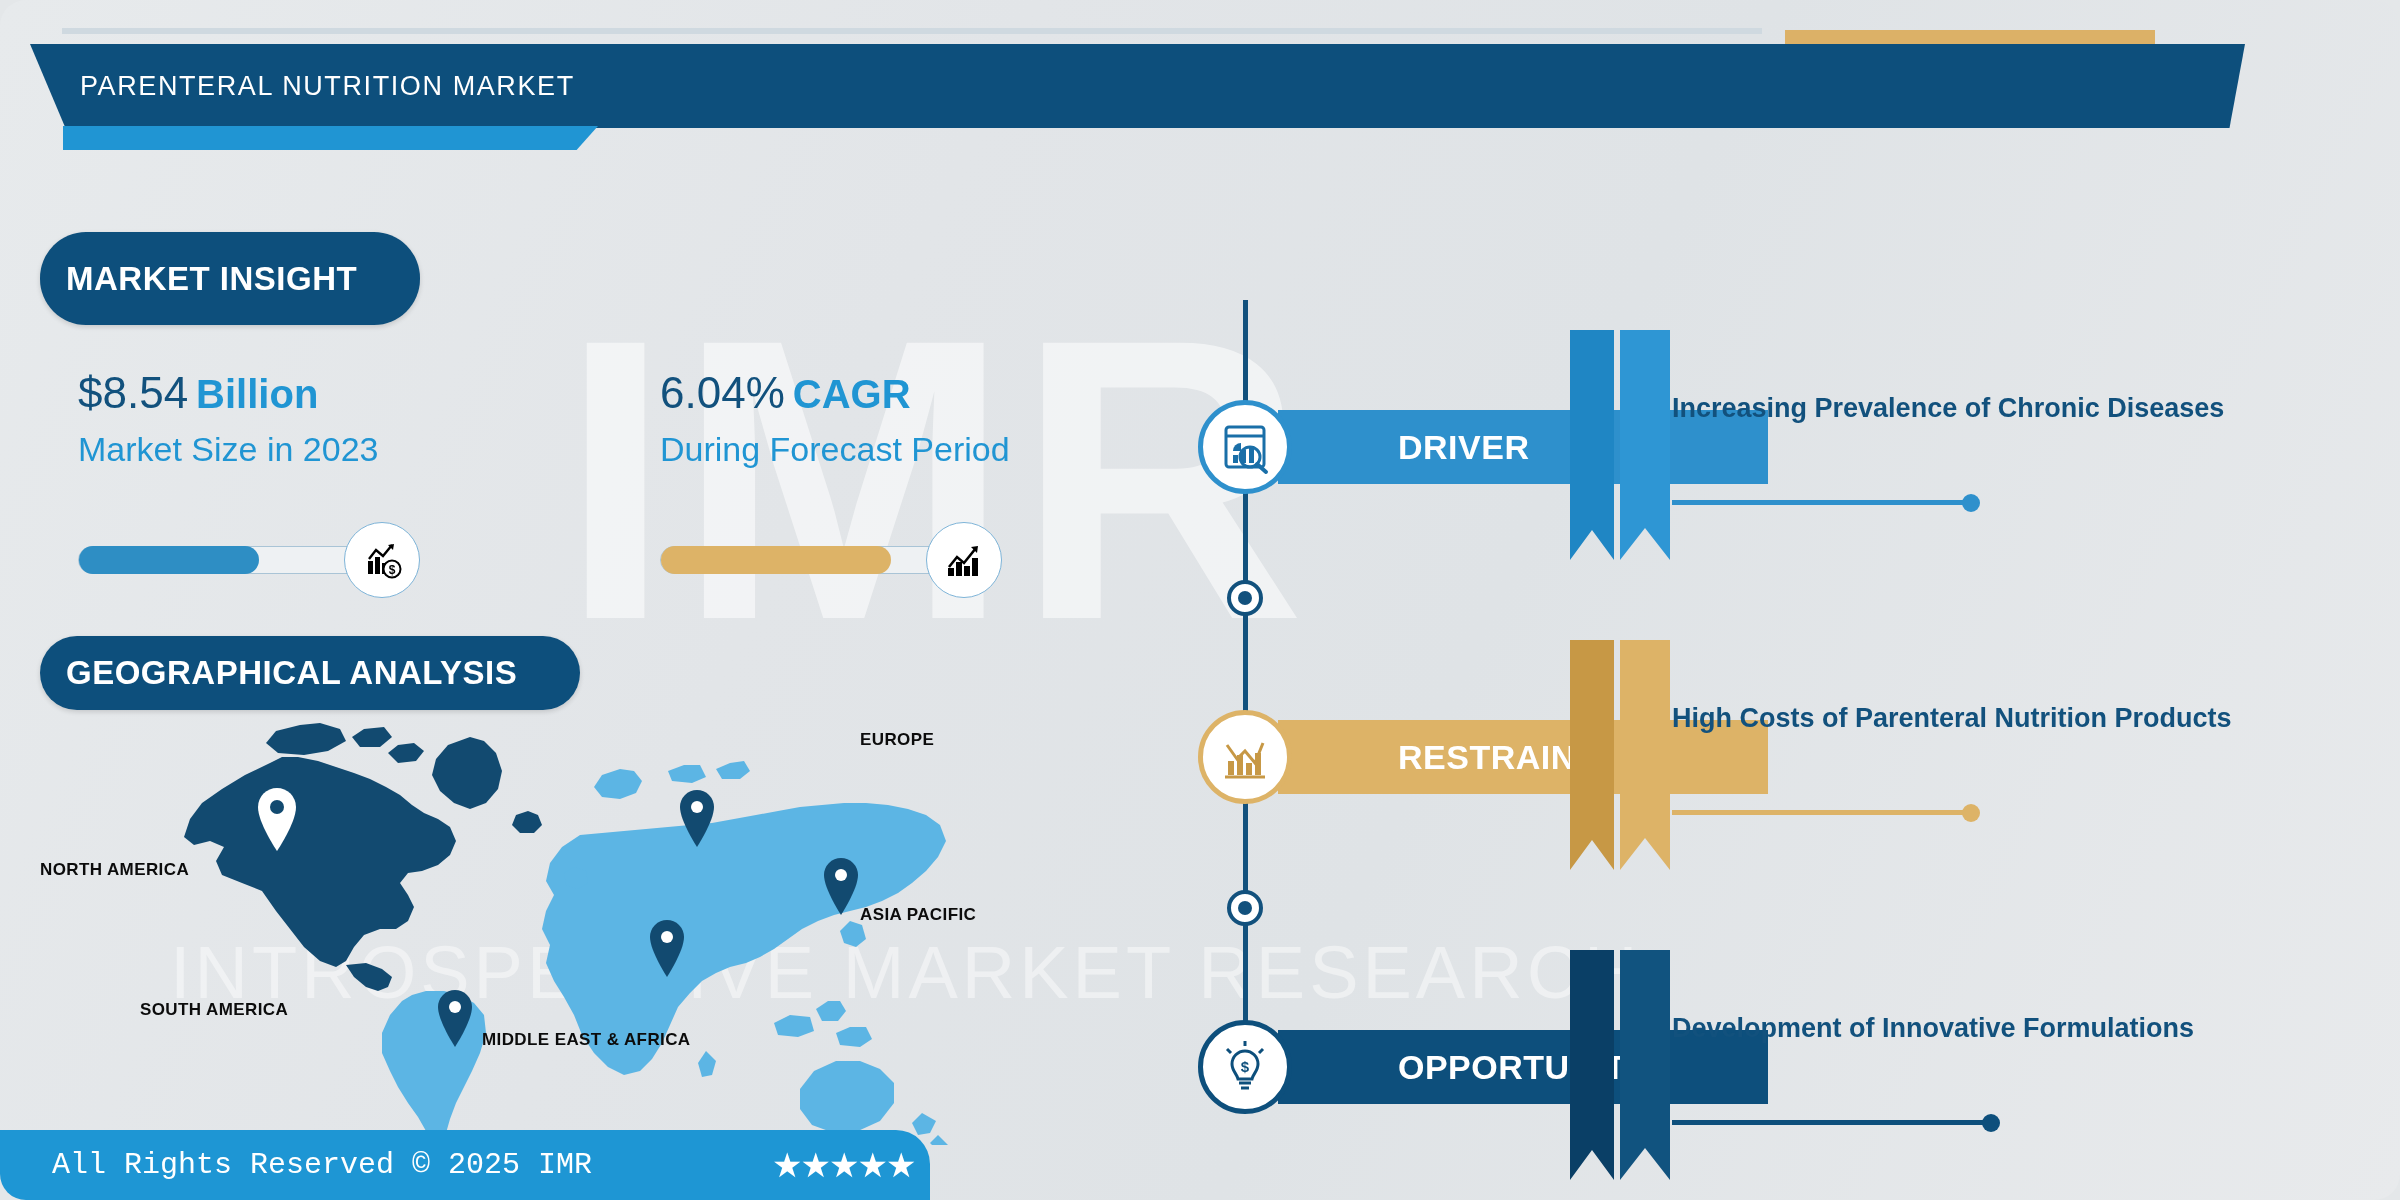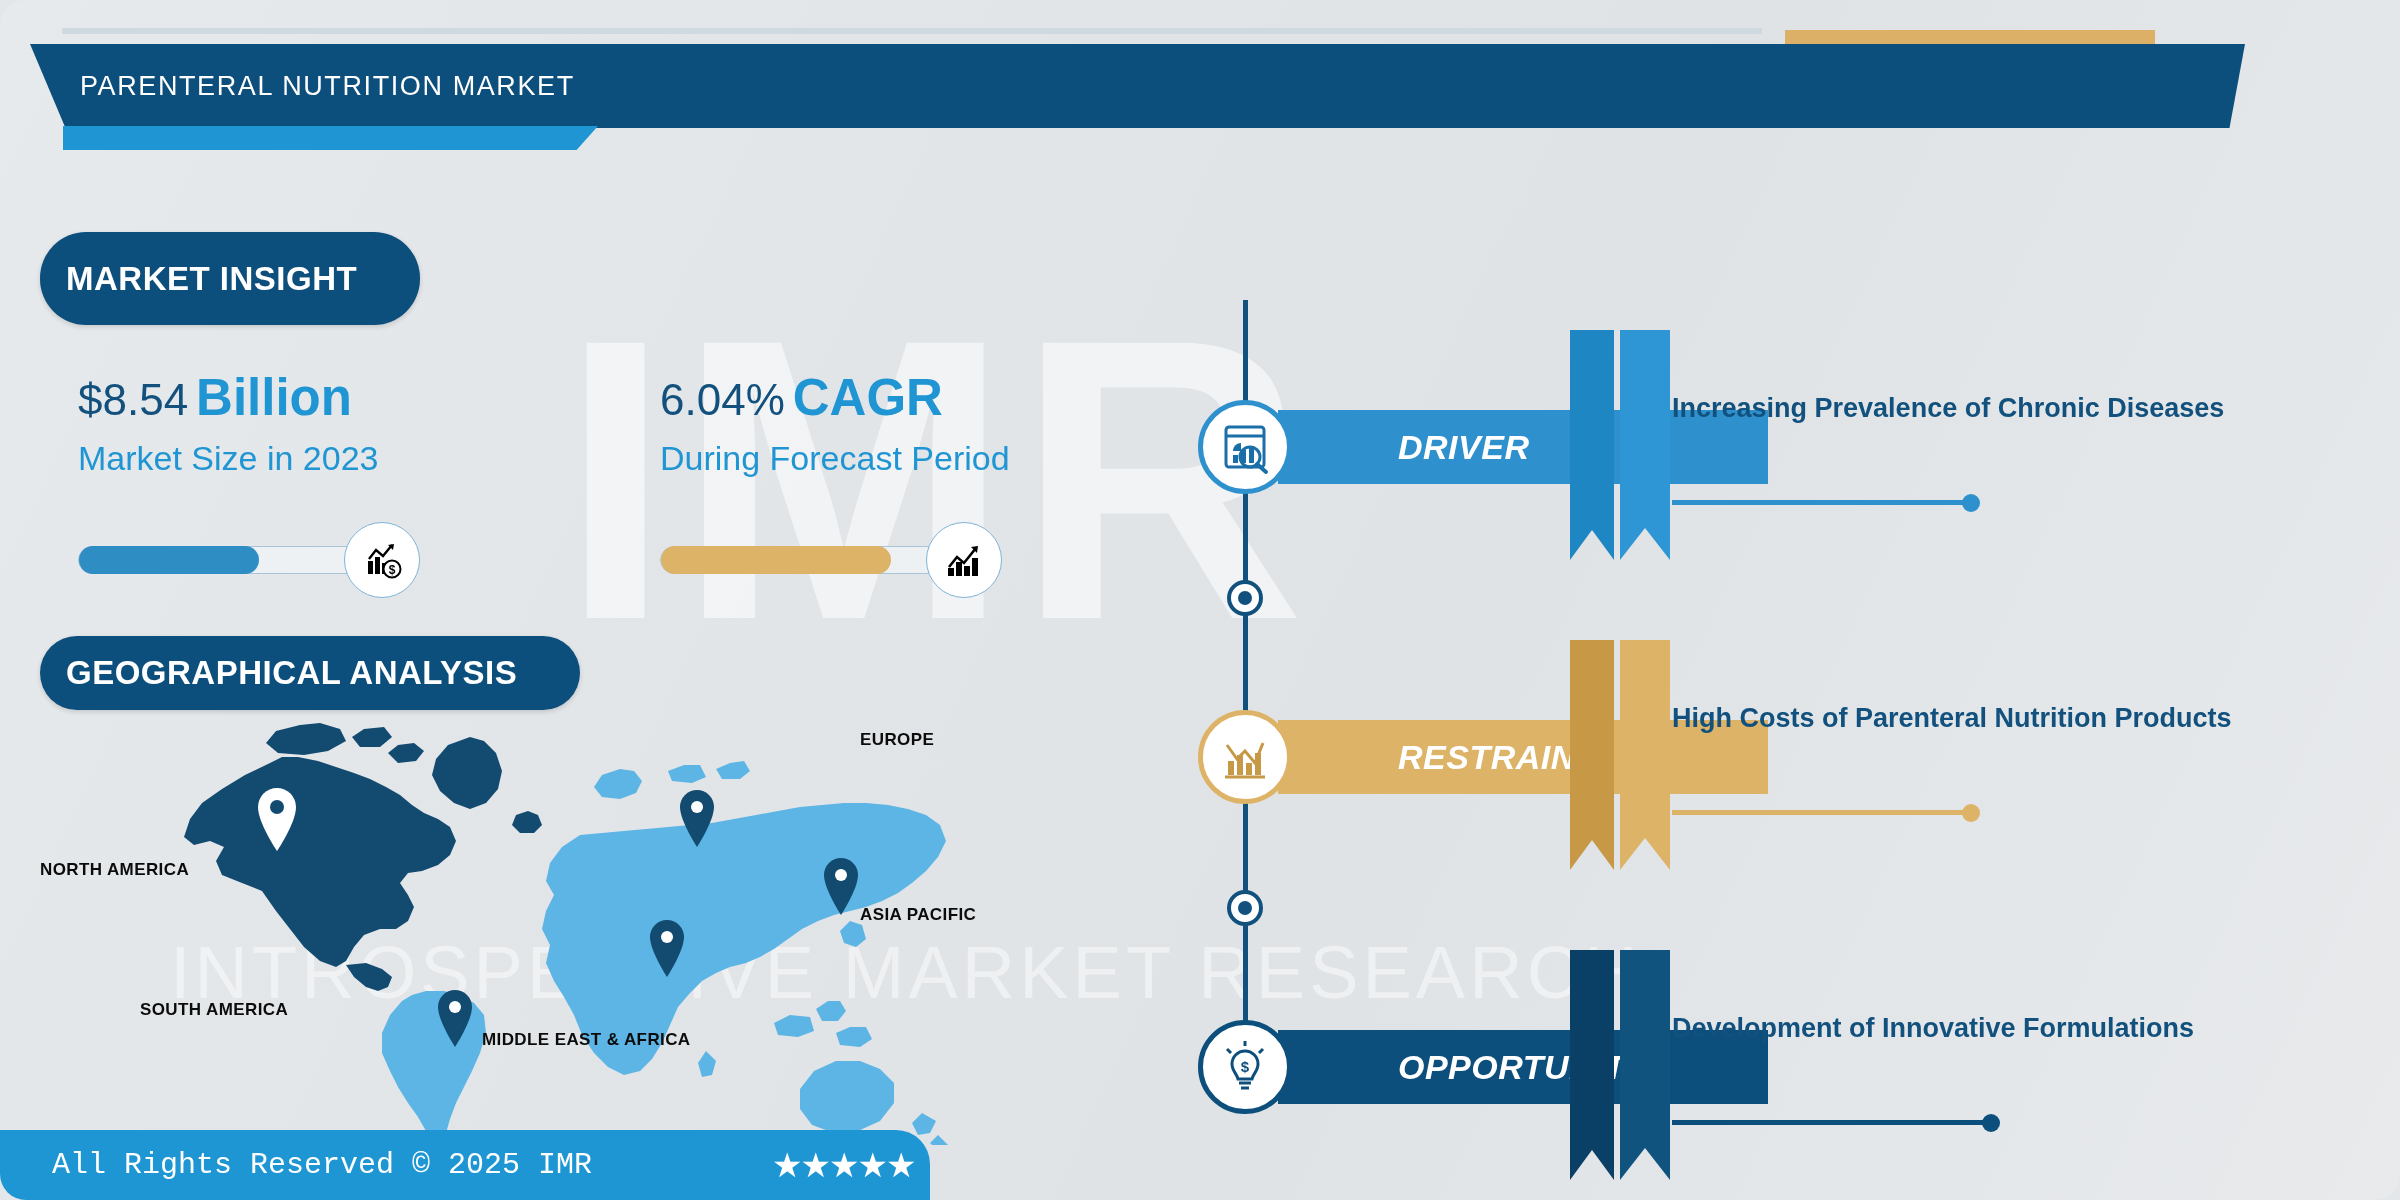--- a/index.html
+++ b/index.html
@@ -77,21 +77,21 @@
 
   
   .stat { position:absolute; }
   #stat-1 { left:78px; top:368px; }
   #stat-2 { left:660px; top:368px; }
   .stat .line1 { white-space:nowrap; }
   .stat .big {
     font-size:44px; font-weight:normal; color:#12517d;
     font-family:"Liberation Sans", sans-serif;
   }
-  .stat .unit { font-size:51px; font-weight:bold; color:#2095d3; margin-left:8px; }
+  .stat .unit { font-size:40px; font-weight:bold; color:#2095d3; margin-left:8px; }
   .stat .sub  { font-size:34px; color:#2095d3; margin-top:12px; white-space:nowrap; }
 
   .bar-wrap { position:absolute; display:flex; align-items:center; }
   #bar-1 { left:78px; top:522px; }
   #bar-2 { left:660px; top:522px; }
   .bar-track {
     width:300px; height:28px; border-radius:15px;
     border:1px solid #a9c4d6; background:#eef1f3; position:relative;
   }
   .bar-fill {
@@ -136,21 +136,21 @@
   #row-driver      { top:410px; }
   #row-restraint   { top:720px; }
   #row-opportunity { top:1030px; }
 
   .dyn-bar {
     position:absolute; left:80px; top:0; height:74px; width:490px;
     display:flex; align-items:center;
   }
   .dyn-bar .lbl {
     color:#fff; font-weight:bold; font-size:34px;
-    margin-left:120px; letter-spacing:.5px;font-style:italic;
+    margin-left:120px; letter-spacing:.5px;
   }
   .bar-driver { background:#2e90cc; }
   .bar-restraint { background:#ddb367; }
   .bar-opportunity { background:#0d4f7c; }
 
   .dyn-icon {
     position:absolute; left:0; top:-10px;
     width:94px; height:94px; border-radius:50%;
     background:#fff; display:flex; align-items:center; justify-content:center;
     z-index:4;

